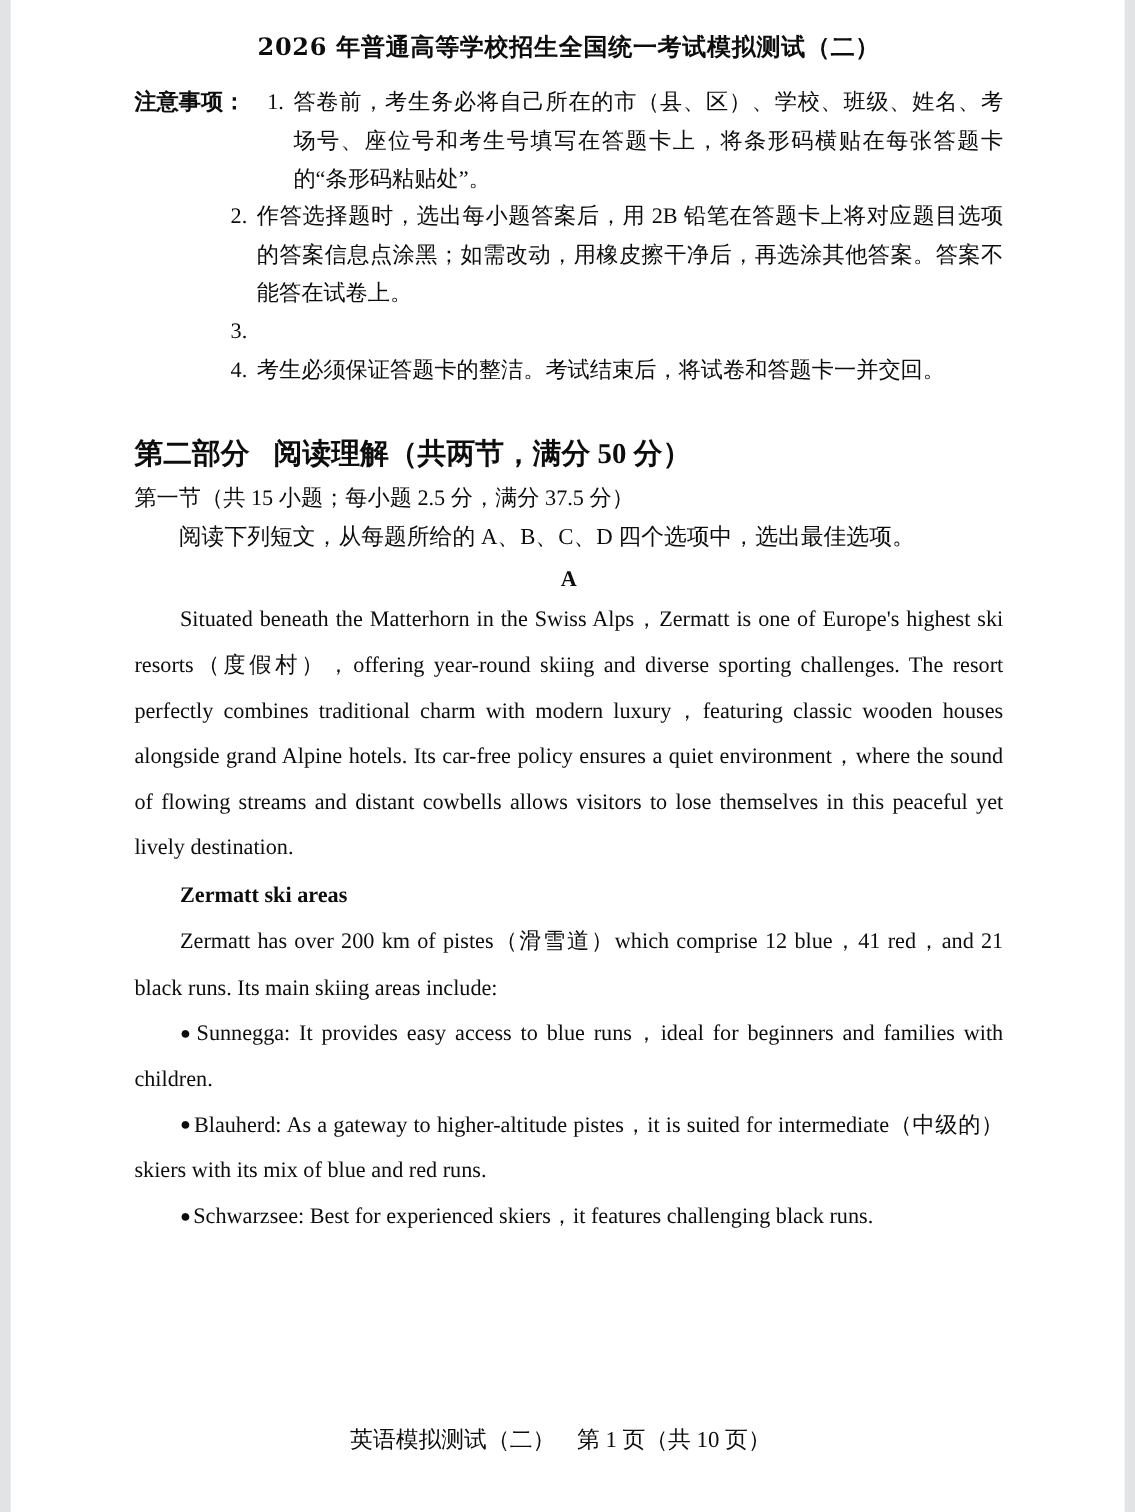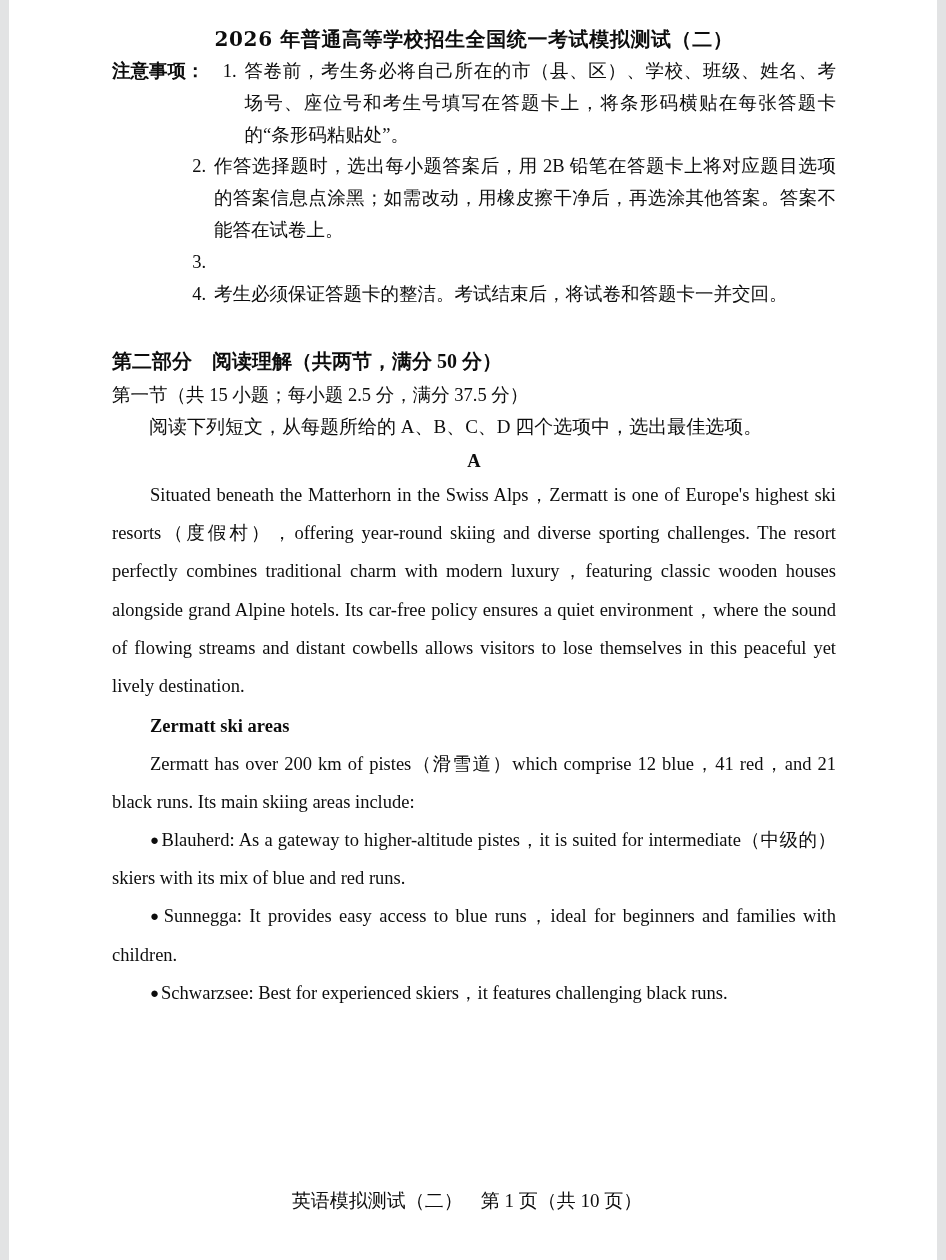--- a/index.html
+++ b/index.html
@@ -76,21 +76,21 @@
 
   
   .paper-meta {
     margin-top: 20px;
     font-size: 18.5px;
     line-height: 1.62;
   }
 
   
   .notice-block {
-    margin-top: 3px;
+    margin-top: 18px;
     font-size: 18.5px;
     line-height: 1.72;
   }
   .notice-row {
     display: flex;
     align-items: flex-start;
   }
   .notice-label {
     font-weight: bold;
     flex: 0 0 auto;
@@ -111,21 +111,21 @@
   }
   .notice-row.sub {
     padding-left: 72px;
   }
   .notice-row.sub .notice-num { width: 22px; }
 
   
   .part-heading {
     margin-top: 34px;
     font-weight: bold;
-    font-size: 20px;
+    font-size: 24px;
     line-height: 1.6;
   }
   .part-heading .gap { display: inline-block; width: 20px; }
   .section-heading {
     margin-top: 4px;
     font-size: 18.5px;
     line-height: 1.6;
   }
   .section-directions {
     margin-top: 2px;
@@ -223,23 +223,23 @@
 
   <div class="section-directions">阅读下列短文，从每题所给的 A、B、C、D 四个选项中，选出最佳选项。</div>
 
   <div class="passage-letter">A</div>
 
   <div class="passage">
     <p class="indent">Situated beneath the Matterhorn in the Swiss Alps，Zermatt is one of Europe's highest ski resorts（度假村），offering year-round skiing and diverse sporting challenges. The resort perfectly combines traditional charm with modern luxury，featuring classic wooden houses alongside grand Alpine hotels. Its car-free policy ensures a quiet environment，where the sound of flowing streams and distant cowbells allows visitors to lose themselves in this peaceful yet lively destination.</p>
     <p class="sub-head">Zermatt ski areas</p>
     <p class="indent">Zermatt has over 200 km of pistes（滑雪道）which comprise 12 blue，41 red，and 21 black runs. Its main skiing areas include:</p>
 
+    <p class="bullet"><span class="bul">●</span><span>Sunnegga: It provides easy access to blue runs，ideal for beginners and families with children.</span></p>
+
     <p class="bullet"><span class="bul">●</span><span>Blauherd: As a gateway to higher-altitude pistes，it is suited for intermediate（中级的）skiers with its mix of blue and red runs.</span></p>
-
-    <p class="bullet"><span class="bul">●</span><span>Sunnegga: It provides easy access to blue runs，ideal for beginners and families with children.</span></p>
 
     <p class="bullet"><span class="bul">●</span><span>Schwarzsee: Best for experienced skiers，it features challenging black runs.</span></p>
 
     <p class="bullet"></p>
   </div>
 
 </div>
 
 <div class="footer">
   <span>英语模拟测试（二）</span><span class="fgap"></span><span>第 1 页（共 10 页）</span>

